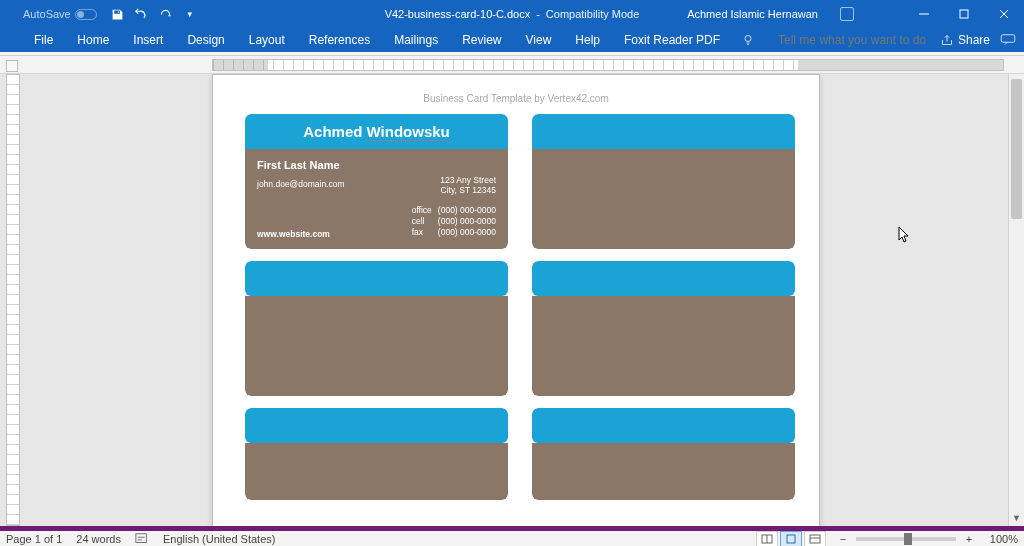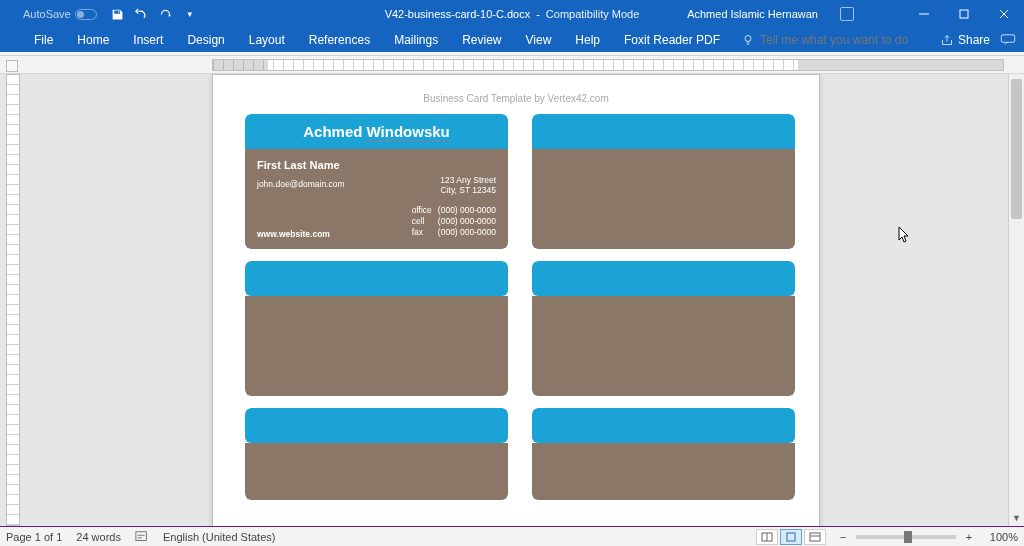--- a/index.html
+++ b/index.html
@@ -18,21 +18,21 @@
   .titlebar .user .badge { width:14px; height:14px; border:1px solid rgba(255,255,255,.6); border-radius:2px; }
   .win-controls { position: absolute; right: 0; display: flex; height: 100%; }
   .win-controls .btn { width: 40px; display:flex; align-items:center; justify-content:center; }
 
   
   .ribbon-tabs { height: 24px; background: #1565c0; display: flex; align-items: center; color: #fff; font-size: 12px; padding: 0 22px; position: relative; }
   .tab-file { background: #1565c0; padding: 4px 14px; }
   .tab { padding: 4px 12px; cursor: pointer; }
   .ribbon-right { position:absolute; right:8px; display:flex; align-items:center; gap:10px; }
   .tellme { display: flex; align-items:center; gap:6px; }
-  .tellme .tellme-input { background: transparent; border: none; color: rgba(255,255,255,.7); font-size: 12px; outline:none; width: 170px; }
+  .tellme .tellme-input { background: transparent; border: none; color: rgba(255,255,255,.7); font-size: 12px; outline:none; width: 170px; margin-left: 18px; }
   .tellme .bulb { width:12px; height:12px; }
   .share-btn { display:flex; align-items:center; gap:5px; cursor:pointer; }
   .comments-icon { width:16px; height:12px; }
 
   
   .ribbon-body { height: 4px; background: #f3f3f3; border-bottom: 1px solid #d0d0d0; }
 
   
   .ruler-row { height: 18px; background: #f3f3f3; border-bottom: 1px solid #d5d5d5; position: relative; }
   .ruler-h { position:absolute; left: 212px; right: 20px; top:3px; height:12px; background:#fff; border:1px solid #c0c0c0; }
@@ -64,21 +64,21 @@
   .card-body .name { font-size:11px; font-weight:bold; }
   .card-body .title { font-size:8.5px; margin-top:1px; }
   .card-body .email { font-size:8.5px; margin-top:8px; }
   .card-body .addr { position:absolute; right:12px; top:26px; text-align:right; font-size:8.5px; }
   .card-body .phones { position:absolute; right:12px; top:56px; font-size:8.5px; display:grid; grid-template-columns:auto auto; gap:1px 6px; }
   .card-body .website { position:absolute; left:12px; bottom:10px; font-size:8.5px; font-weight:bold; }
 
   .cursor-arrow { position:absolute; left:898px; top:152px; width:12px; height:18px; pointer-events:none; }
 
   
-  .statusbar { position:absolute; bottom:0; left:0; right:0; height:20px; background:#f3f3f3; border-top:1px solid #701a75; display:flex; align-items:center; font-size:11px; color:#444; padding:0 6px; }
+  .statusbar { position:absolute; bottom:0; left:0; right:0; height:20px; background:#f3f3f3; border-top:5px solid #701a75; display:flex; align-items:center; font-size:11px; color:#444; padding:0 6px; }
   .statusbar .seg { margin-right:14px; display:flex; align-items:center; gap:4px; }
   .statusbar .spacer { flex:1; }
   .view-btns { display:flex; gap:2px; }
   .view-btns .vb { width:22px; height:16px; border:1px solid #cfcfcf; background:#fff; display:flex; align-items:center; justify-content:center; }
   .view-btns .vb.active { background:#d7e8f7; border-color:#6aa3d6; }
   .zoom { display:flex; align-items:center; gap:6px; margin-left:10px; }
   .zoom .track { width:100px; height:4px; background:#cfcfcf; position:relative; }
   .zoom .knob { width:8px; height:12px; background:#777; position:absolute; left:48px; top:-4px; }
   .zoom .sign { width:14px; text-align:center; cursor:pointer; }
 

